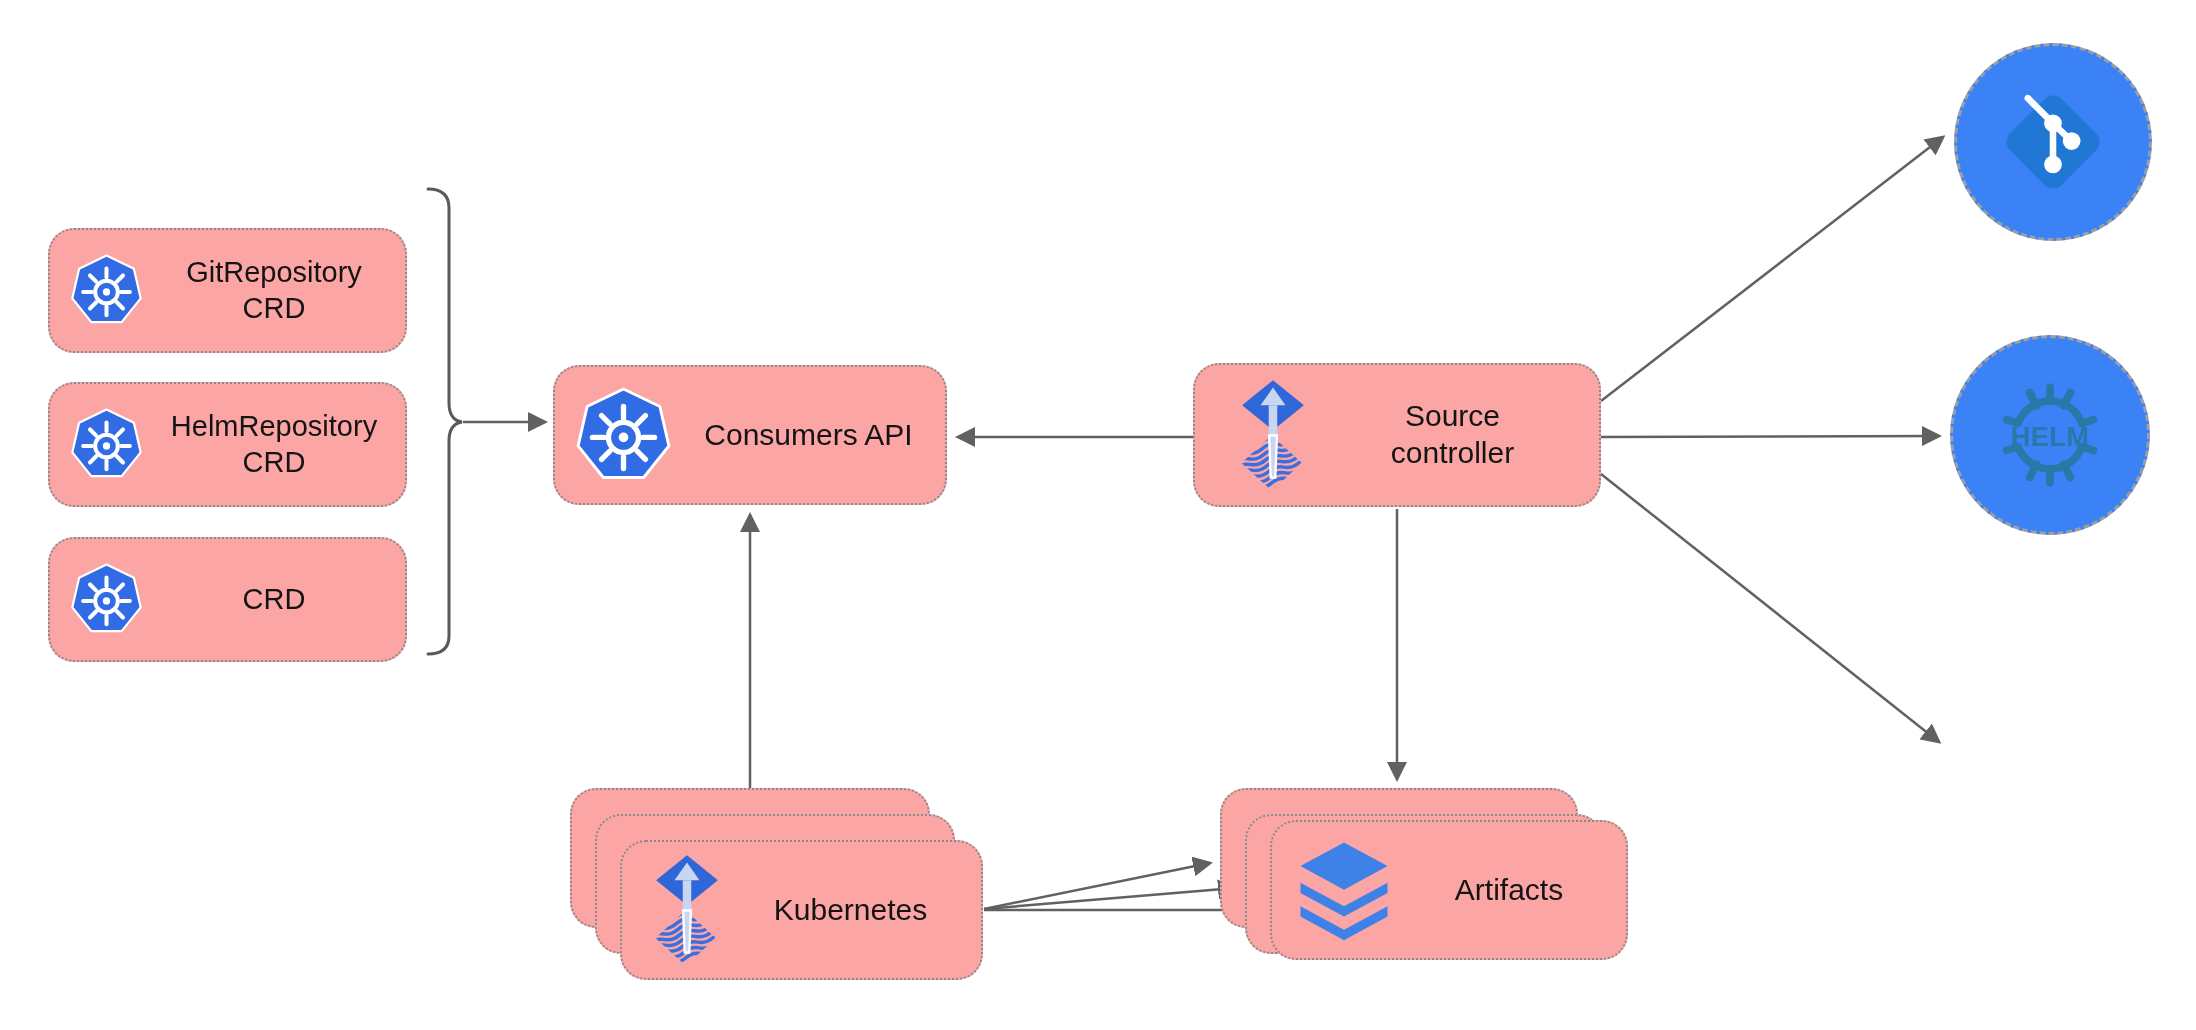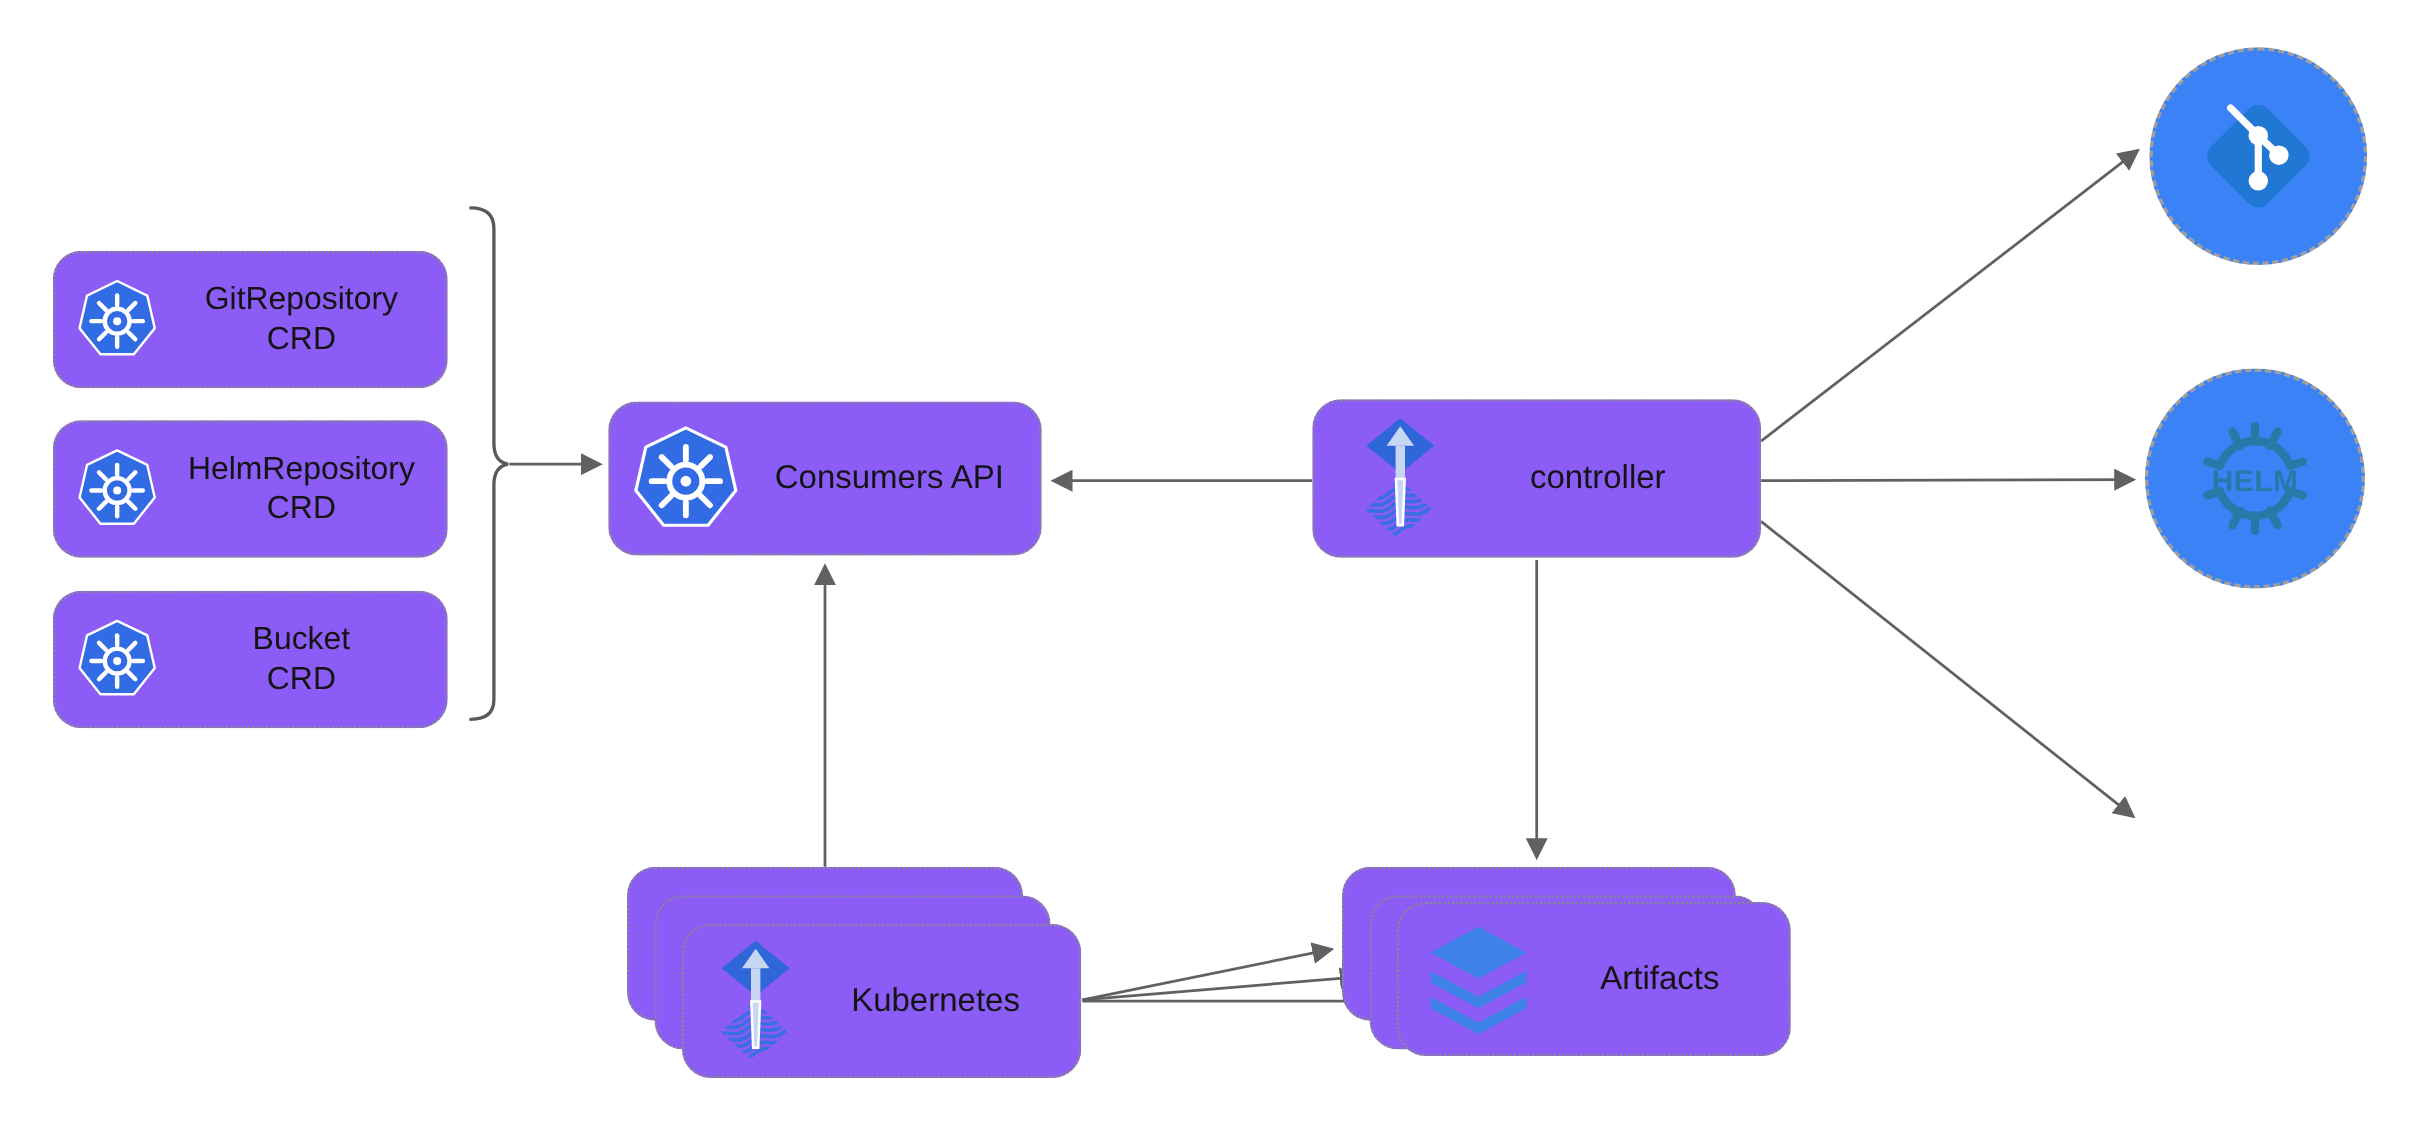--- a/index.html
+++ b/index.html
@@ -2,21 +2,21 @@
 <html><head>
 <meta charset="utf-8">
 <style>
   html,body{margin:0;padding:0;background:#ffffff;}
   .canvas{
     position:relative;width:2196px;height:1030px;background:#ffffff;
     font-family:"Liberation Sans",sans-serif;overflow:hidden;
   }
   .overlay{position:absolute;left:0;top:0;z-index:0;}
   .box{
-    position:absolute;background:#8b5cf6;border:2.5px dotted #8a8a8a;
+    position:absolute;background:#fca5a5;border:2.5px dotted #8a8a8a;
     border-radius:26px;display:flex;align-items:center;box-sizing:border-box;z-index:2;
   }
   .box.empty{z-index:1;}
   .box.front{z-index:3;}
   .lbl{flex:1;text-align:center;color:#141414;font-size:30px;line-height:1.22;}
   .lbl.crd{font-size:29px;}
   .lbl span{display:block;}
   .circle{
     position:absolute;background:#3b82f6;border:3px dashed #9e9e9e;border-radius:50%;
     display:flex;align-items:center;justify-content:center;box-sizing:border-box;z-index:2;
@@ -112,21 +112,20 @@
         <line x1="18" y1="52" x2="30" y2="52"></line>
           <line x1="70" y1="52" x2="82" y2="52"></line>
         <line x1="72.6" y1="29.4" x2="64.1" y2="37.9"></line>
           <line x1="27.4" y1="29.4" x2="35.9" y2="37.9"></line>
         <line x1="72.6" y1="74.6" x2="64.1" y2="66.1"></line>
           <line x1="27.4" y1="74.6" x2="35.9" y2="66.1"></line>
       </g>
       <circle cx="50" cy="52" r="5" fill="#fff"></circle>
     </svg>
     <div class="lbl crd">
-      <span>Bucket</span>
       <span>CRD</span>
     </div>
   </div>
 
   <div class="box" style="left:553px;top:365px;width:394px;height:140px">
     <svg class="icon" viewBox="0 0 100 100" width="97" height="97" style="margin-left:20px">
       <polygon points="50,2 87.5,20.1 96.8,60.7 70.8,93.3 29.2,93.3 3.2,60.7 12.5,20.1" stroke="#fff" stroke-width="3" stroke-linejoin="round" fill="#326CE5"></polygon>
       <g stroke="#fff" stroke-width="5.5" stroke-linecap="round" fill="none">
         <circle cx="50" cy="52" r="15.5"></circle>
         <line x1="50" y1="20" x2="50" y2="32"></line>
@@ -156,20 +155,21 @@
           <path d="M -6 0 q 10 -8 22 -2 t 24 0 t 24 0 t 24 0 t 20 -2" transform="translate(0,141)"></path>
           <path d="M -6 0 q 10 -8 22 -2 t 24 0 t 24 0 t 24 0 t 20 -2" transform="translate(0,150)"></path>
           <path d="M -6 0 q 10 -8 22 -2 t 24 0 t 24 0 t 24 0 t 20 -2" transform="translate(0,159)"></path>
         </g>
       </g>
       <polygon points="50,13 69,40 31,40" fill="#C7D6F3"></polygon>
       <path d="M43.5,40 h13 v46 h-13 z" fill="#C7D6F3"></path>
       <path d="M44,86 h12 l-2.5,64 h-7 z" fill="#C7D6F3" stroke="#fff" stroke-width="3.5"></path>
     </svg>
     <div class="lbl">
+      <span>Source</span>
       <span>controller</span>
     </div>
   </div>
 
   <div class="box empty" style="left:570px;top:788px;width:360px;height:140px"></div>
   <div class="box empty" style="left:595px;top:814px;width:360px;height:140px"></div>
   <div class="box front" style="left:620px;top:840px;width:363px;height:140px">
     <svg class="icon" viewBox="0 0 100 172" width="66" height="113" style="margin-left:32px">
       <polygon points="50,2 97,40 50,78 3,40" fill="#2F66D8"></polygon>
       <g clip-path="url(#fluxclip)">

